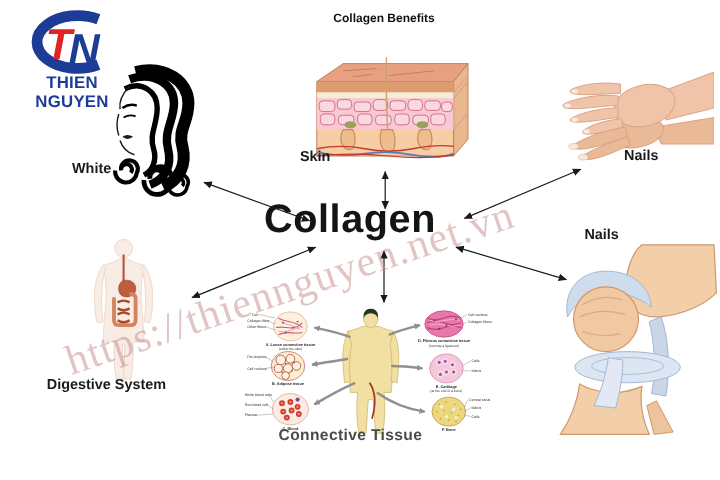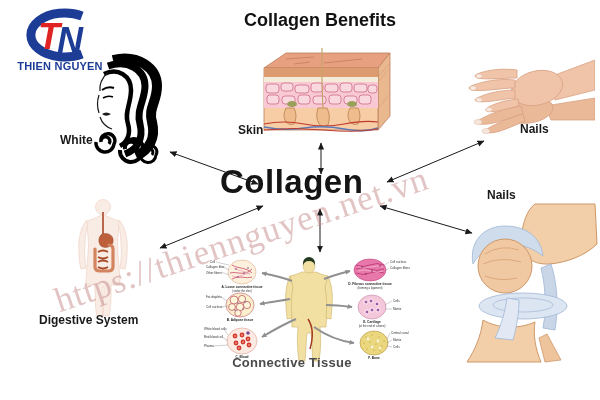--- a/index.html
+++ b/index.html
@@ -1,25 +1,25 @@
 <!DOCTYPE html>
 <html><head>
 <meta charset="utf-8">
 <style>
   html,body{margin:0;padding:0;}
   #stage{position:relative;width:600px;height:400px;background:#ffffff;overflow:hidden;
          font-family:"Liberation Sans",sans-serif;}
   .abs{position:absolute;}
   .label{position:absolute;font-weight:bold;font-size:12px;color:#1a1a1a;z-index:3;}
   #title{position:absolute;left:220px;top:10px;width:200px;text-align:center;
-         font-size:18px;font-weight:bold;color:#111;z-index:3;}
+         font-size:10px;font-weight:bold;color:#111;z-index:3;}
   #collagen{position:absolute;left:220px;top:163px;width:200px;text-align:left;
          font-size:33px;font-weight:bold;color:#141414;z-index:4;letter-spacing:0.5px;}
   #company{position:absolute;left:10px;top:60px;width:100px;text-align:center;
-         font-size:11px;font-weight:bold;color:#1d3c96;z-index:3;letter-spacing:0.2px;}
+         font-size:14px;font-weight:bold;color:#1d3c96;z-index:3;letter-spacing:0.2px;}
   #watermark{position:absolute;left:56px;top:282px;white-space:nowrap;z-index:9;
          font-family:"Liberation Serif",serif;font-size:35px;letter-spacing:1px;
          color:rgba(198,138,138,0.5);transform:rotate(-18.5deg);transform-origin:0 50%;
          pointer-events:none;}
   #arrows{position:absolute;left:0;top:0;z-index:8;}
   svg{display:block;}
   text{font-family:"Liberation Sans",sans-serif;}
   .t3{font-size:3px;fill:#333;}
   .cap{font-size:3.2px;font-weight:bold;fill:#222;text-anchor:middle;}
   .sub{font-size:2.8px;fill:#333;text-anchor:middle;}
@@ -86,21 +86,21 @@
     <g stroke="#c68f5b" stroke-width="1" fill="#eebc8d">
       <path d="M34,62 q-4,8 0,14 q3,4 8,2 q4,-8 0,-16 z"></path>
       <path d="M66,62 q-3,9 1,16 q4,4 9,1 q3,-9 -1,-17 z"></path>
       <path d="M98,62 q-4,8 0,14 q3,4 8,2 q4,-8 0,-16 z"></path>
     </g>
     <path d="M70,2 L70,40 L71,62" stroke="#caa36b" stroke-width="1.2" fill="none"></path>
     <path d="M12,78 q20,-4 40,0 t40,0 t34,-2" stroke="#c23a2c" stroke-width="1.2" fill="none"></path>
     <path d="M12,81 q20,4 40,1 t40,1 t34,-1" stroke="#5d7ab8" stroke-width="1.5" fill="none"></path>
     <path d="M12,84 q30,-3 60,0 t54,-1" stroke="#c23a2c" stroke-width="1" fill="none"></path>
   </svg>
-  <div class="label" style="left:238px;top:123px">Skin</div>
+  <div class="label" style="left:250px;top:123px">Skin</div>
 
   <svg class="abs" style="left:425px;top:50px;z-index:1" width="170" height="84" viewBox="0 0 170 84">
     <g fill="#eab997" stroke="#d9a183" stroke-width="0.8">
       <polygon points="170,48 170,70 126,70 120,56"></polygon>
       <ellipse cx="104" cy="60" rx="24" ry="13" transform="rotate(-8 104 60)"></ellipse>
       <path d="M96,56 C80,58 64,64 54,70 q-4,2.5 0,4 C66,76 84,68 98,64 z"></path>
       <path d="M98,64 C84,68 70,74 62,79 q-3,2.5 0.5,3.8 C72,84 88,76 100,71 z"></path>
     </g>
     <ellipse cx="53" cy="72" rx="4" ry="2.5" fill="#f6e7dd" stroke="#ddb8a4" stroke-width="0.5"></ellipse>
     <ellipse cx="61" cy="81" rx="4" ry="2.5" fill="#f6e7dd" stroke="#ddb8a4" stroke-width="0.5"></ellipse>

